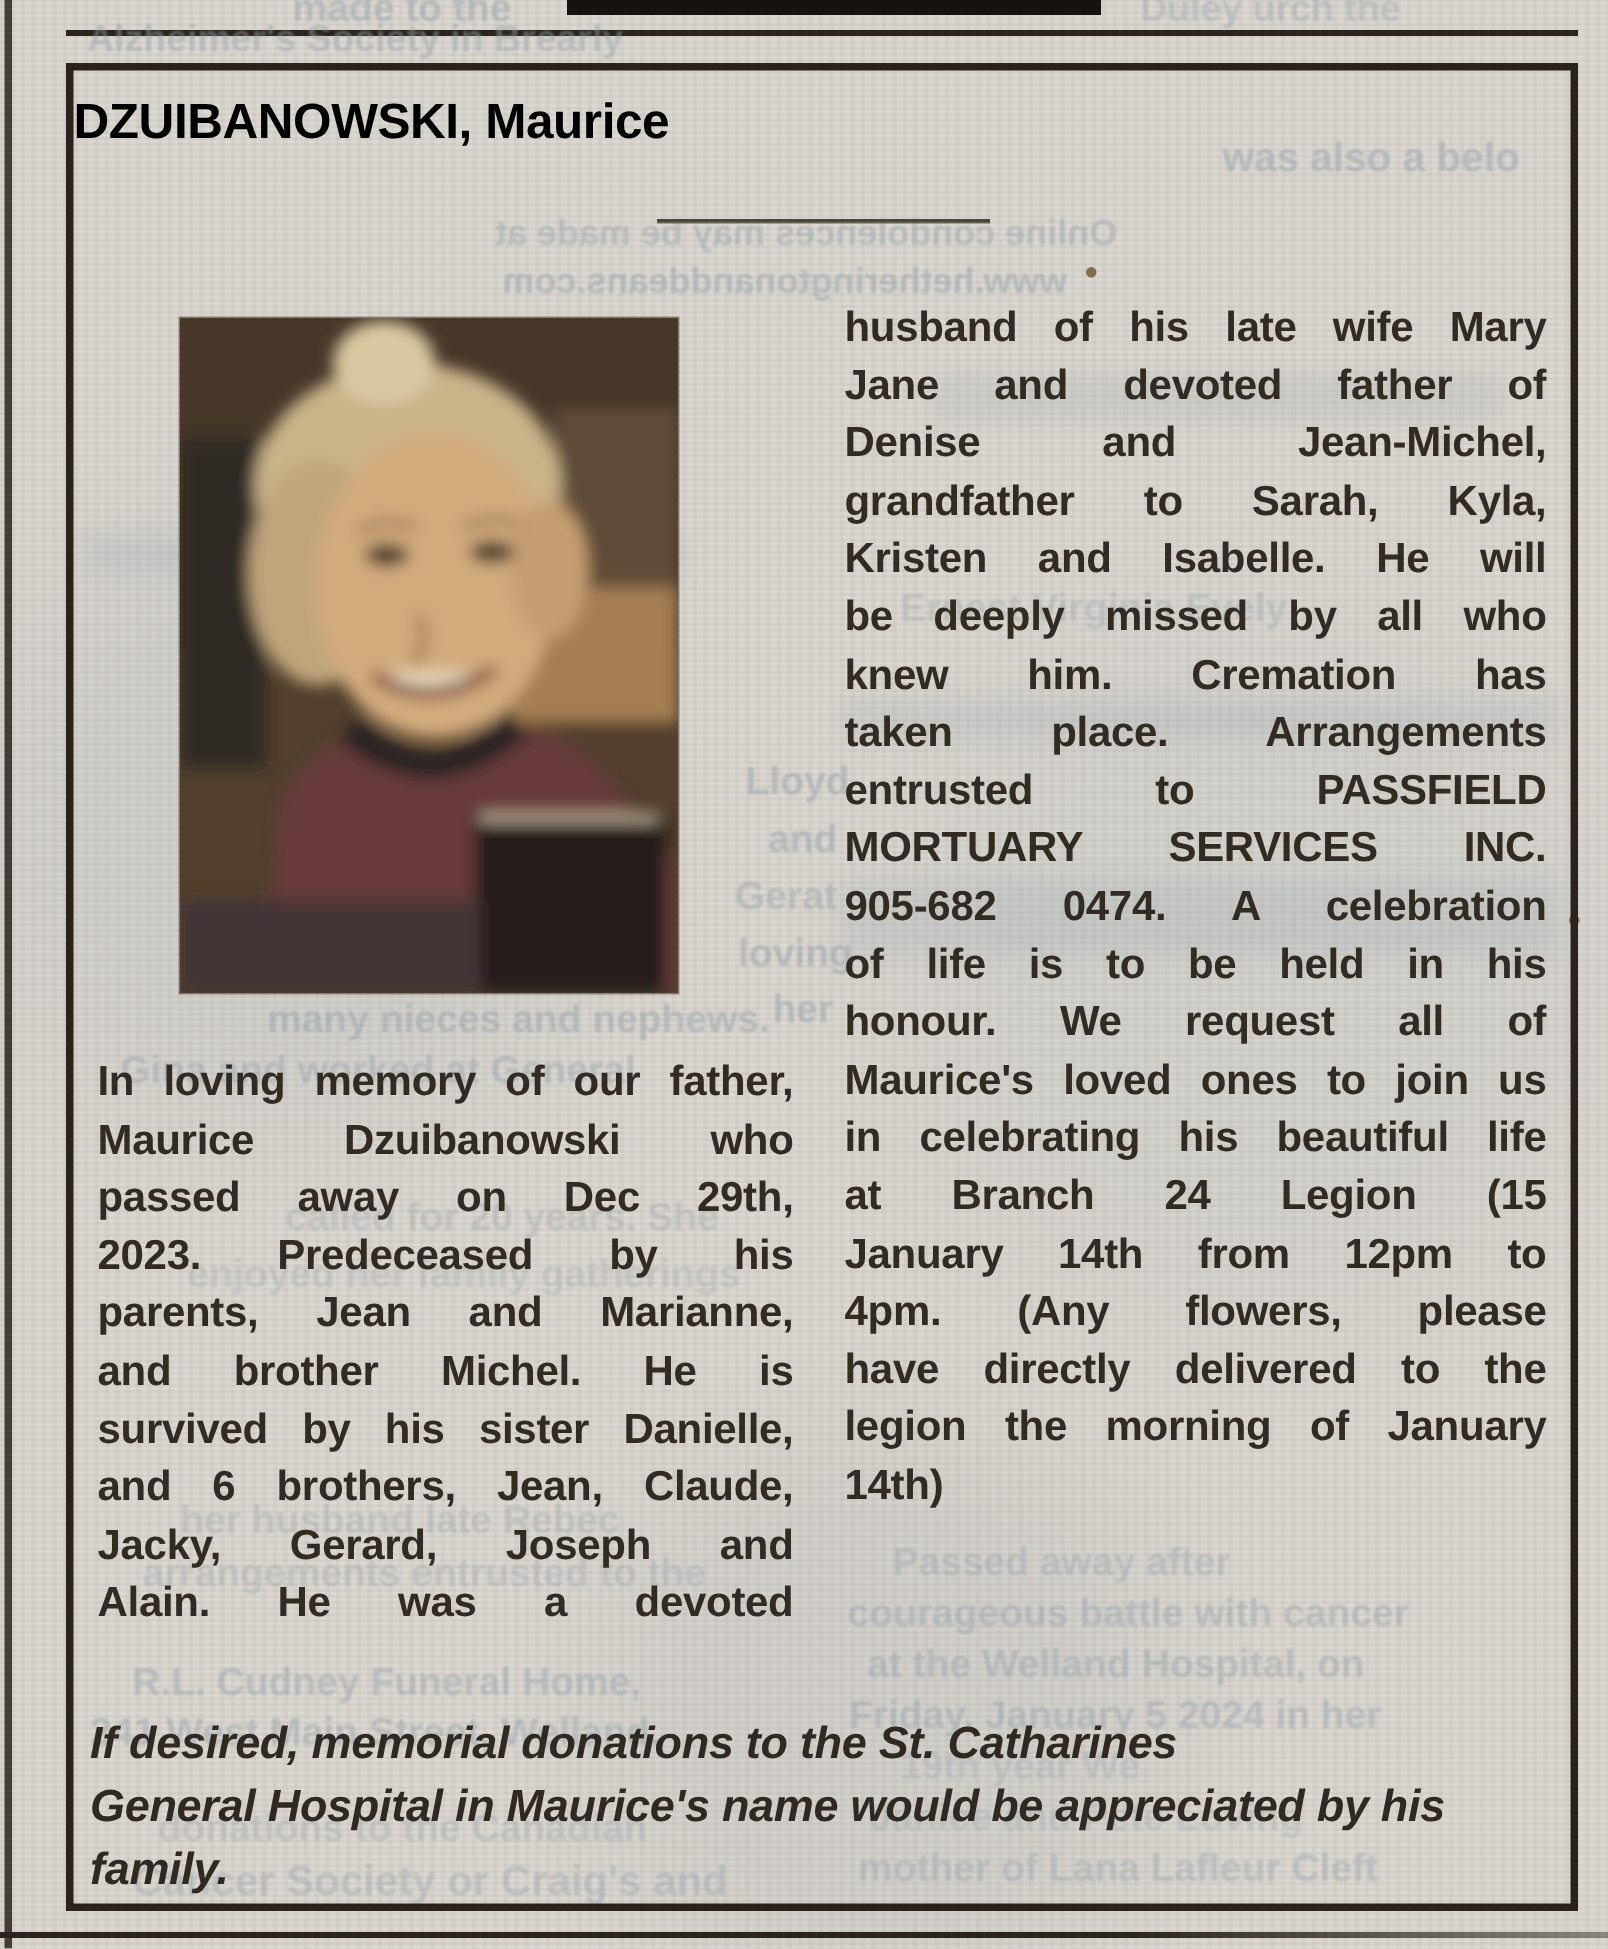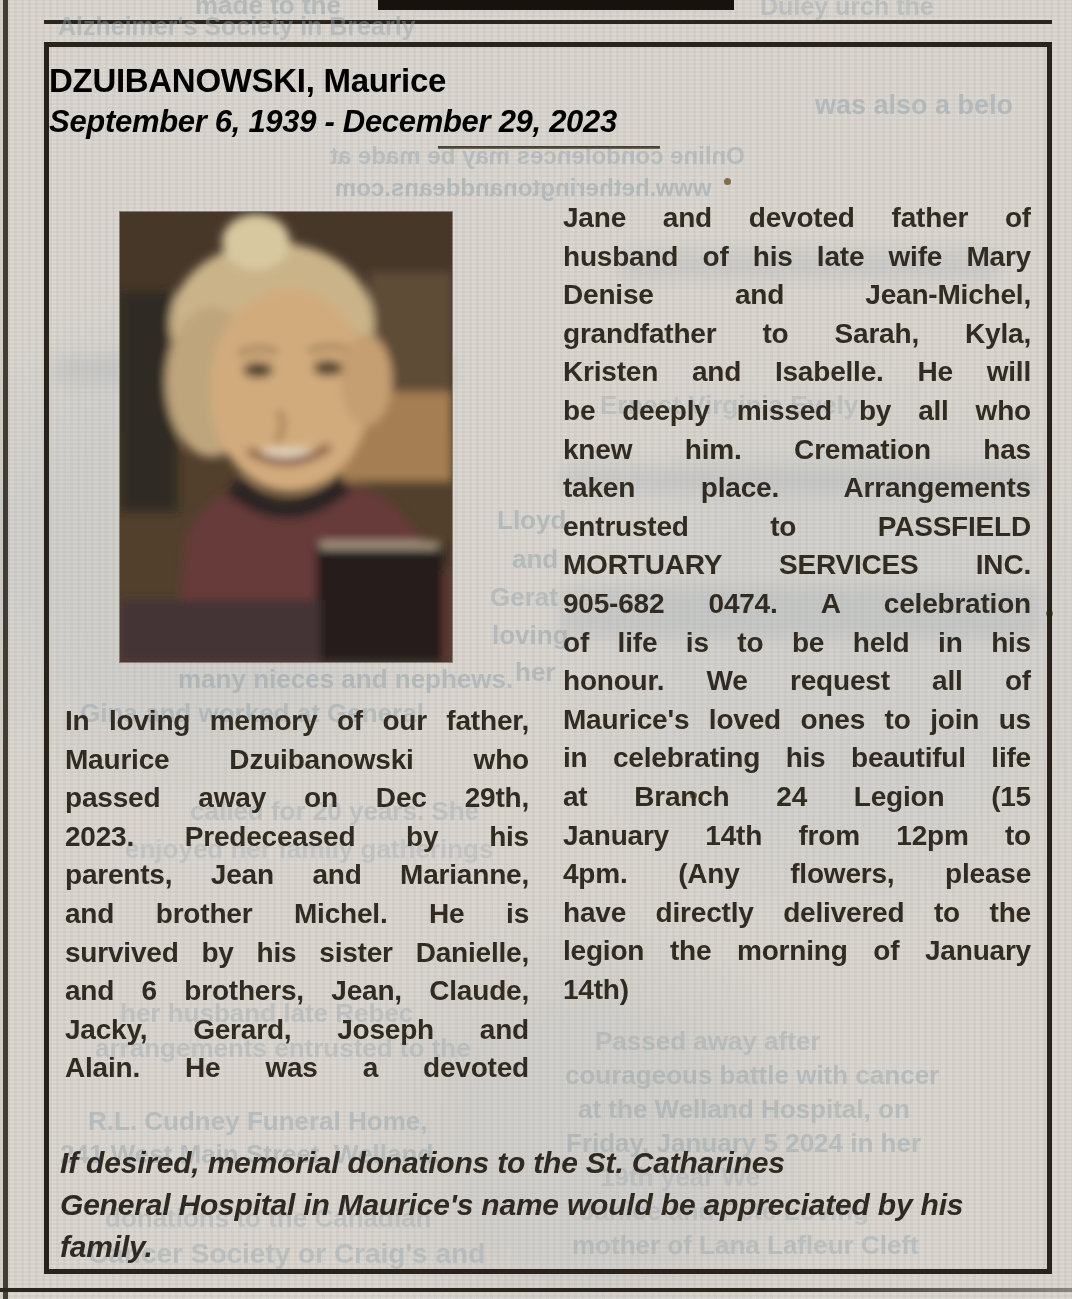--- a/index.html
+++ b/index.html
@@ -95,21 +95,20 @@
       <div class="abs ghost" style="left: 566px; top: 1128px; font-size: 26px; opacity: 0.45;">Friday, January 5 2024 in her</div>
       <div class="abs ghost" style="left: 600px; top: 1162px; font-size: 26px; opacity: 0.3;">19th   year   We</div>
       <div class="abs ghost" style="left: 580px; top: 1196px; font-size: 26px; opacity: 0.3;">Janice   and   Pete   Loving</div>
       <div class="abs ghost" style="left: 572px; top: 1230px; font-size: 26px; opacity: 0.4;">mother of Lana Lafleur Cleft</div>
     </div>
 
   <div class="abs obit-box"></div>
 
   <div class="abs obit-header">
     <div class="obit-name">DZUIBANOWSKI, Maurice</div>
-    <div class="obit-dates">September 6, 1939 - December 29, 2023</div>
   </div>
   <div class="abs header-rule"></div>
 
   <div class="abs photo">
     <svg viewBox="0 0 332 450" preserveAspectRatio="none">
       <defs>
         <filter id="pb" x="-20%" y="-20%" width="140%" height="140%">
             <feGaussianBlur stdDeviation="5"></feGaussianBlur>
           </filter>
       </defs>
@@ -147,22 +146,22 @@
       <div class="ln jl">passed away on Dec 29th,</div>
       <div class="ln jl">2023. Predeceased by his</div>
       <div class="ln jl">parents, Jean and Marianne,</div>
       <div class="ln jl">and brother Michel. He is</div>
       <div class="ln jl">survived by his sister Danielle,</div>
       <div class="ln jl">and 6 brothers, Jean, Claude,</div>
       <div class="ln jl">Jacky, Gerard, Joseph and</div>
       <div class="ln jl">Alain. He was a devoted</div>
     </div>
   <div class="abs col right-col" id="right-col">
+      <div class="ln jl">husband of his late wife Mary</div>
       <div class="ln jl">Jane and devoted father of</div>
-      <div class="ln jl">husband of his late wife Mary</div>
       <div class="ln jl">Denise and Jean-Michel,</div>
       <div class="ln jl">grandfather to Sarah, Kyla,</div>
       <div class="ln jl">Kristen and Isabelle. He will</div>
       <div class="ln jl">be deeply missed by all who</div>
       <div class="ln jl">knew him. Cremation has</div>
       <div class="ln jl">taken place. Arrangements</div>
       <div class="ln jl">entrusted to PASSFIELD</div>
       <div class="ln jl">MORTUARY SERVICES INC.</div>
       <div class="ln jl">905-682 0474. A celebration</div>
       <div class="ln jl">of life is to be held in his</div>

